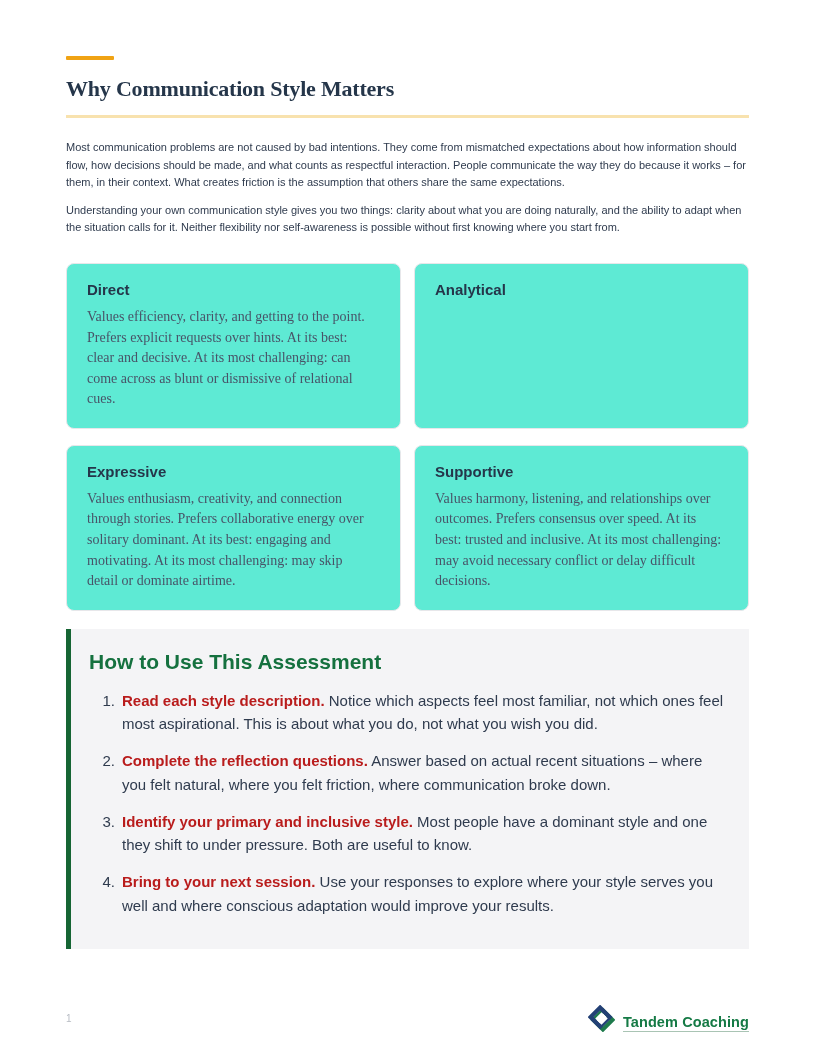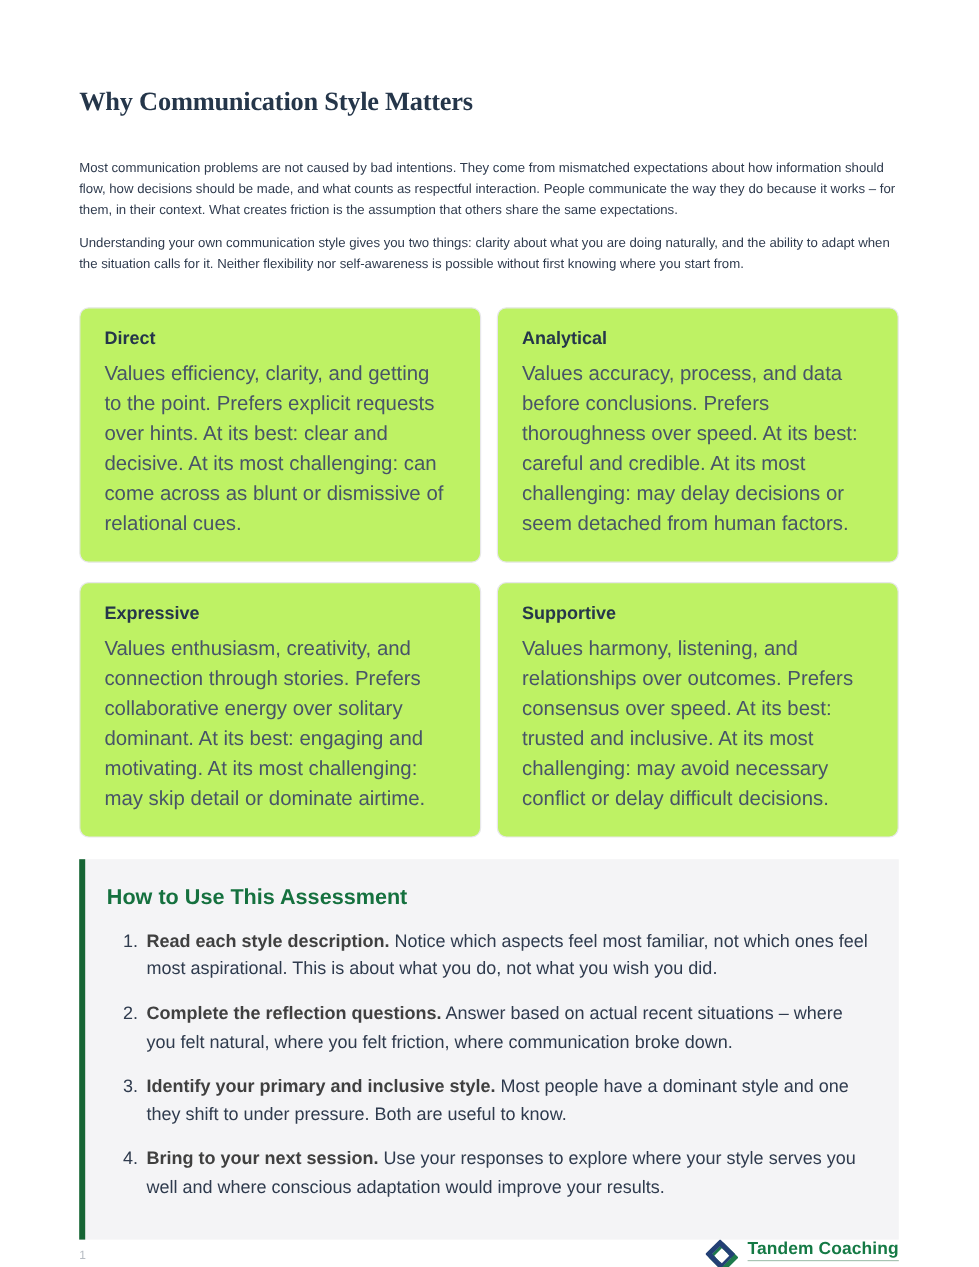--- a/index.html
+++ b/index.html
@@ -47,81 +47,82 @@
   .intro p + p { margin-top: 10px; }
 
   .style-grid {
     display: grid;
     grid-template-columns: 1fr 1fr;
     column-gap: 13px;
     row-gap: 16px;
     margin-top: 26px;
   }
   .style-card {
-    background: #bef264;
+    background: #5eead4;
     border: 1px solid #E7E7EA;
     border-radius: 8px;
     padding: 17px 24px 18px 20px;
   }
   .style-card h3 {
     font-size: 15px;
     font-weight: 700;
     color: #25364A;
     margin-bottom: 9px;
   }
   .style-card p {
-    font-size: 17px;
+    font-size: 14px;
     line-height: 1.47;
     color: #485468;
+    font-family: Liberation Serif, serif;
   }
 
   .assessment-box {
     margin-top: 18px;
     background: #F4F4F6;
     border-left: 5px solid #166534;
     padding: 21px 24px 32px 18px;
   }
   .assessment-box h2 {
-    font-size: 18px;
+    font-size: 21px;
     font-weight: 700;
     color: #15713F;
     margin-bottom: 15px;
   }
   .assessment-list { list-style: none; }
   .assessment-item {
     display: flex;
     margin-bottom: 14px;
     font-size: 15px;
     line-height: 1.55;
   }
   .assessment-item:last-child { margin-bottom: 0; }
   .item-number {
     flex: 0 0 auto;
     width: 26px;
     text-align: right;
     margin-right: 7px;
     color: #2F3B4E;
   }
   .item-body { flex: 1; color: #2F3B4E; }
-  .item-lead { font-weight: 700; color: #404040; }
+  .item-lead { font-weight: 700; color: #b91c1c; }
 
   .footer {
     margin-top: auto;
     padding-bottom: 24px;
     display: flex;
     align-items: center;
     justify-content: space-between;
   }
   .page-number {
     font-size: 10px;
     color: #B7BCC3;
   }
   .brand {
     display: flex;
-    align-items: flex-start;
+    align-items: flex-end;
     gap: 8px;
     text-decoration: none;
     cursor: pointer;
   }
   .brand-name {
     font-size: 14.5px;
     font-weight: 700;
     color: #157A45;
     border-bottom: 1.5px solid #A9C4B4;
     padding-bottom: 1px;
@@ -144,21 +145,20 @@
     <p>Understanding your own communication style gives you two things: clarity about what you are doing naturally, and the ability to adapt when the situation calls for it. Neither flexibility nor self-awareness is possible without first knowing where you start from.</p>
   </div>
 
   <div class="style-grid">
     <div class="style-card">
       <h3>Direct</h3>
       <p>Values efficiency, clarity, and getting to the point. Prefers explicit requests over hints. At its best: clear and decisive. At its most challenging: can come across as blunt or dismissive of relational cues.</p>
     </div>
     <div class="style-card">
       <h3>Analytical</h3>
-      <p>Values accuracy, process, and data before conclusions. Prefers thoroughness over speed. At its best: careful and credible. At its most challenging: may delay decisions or seem detached from human factors.</p>
     </div>
     <div class="style-card">
       <h3>Expressive</h3>
       <p>Values enthusiasm, creativity, and connection through stories. Prefers collaborative energy over solitary dominant. At its best: engaging and motivating. At its most challenging: may skip detail or dominate airtime.</p>
     </div>
     <div class="style-card">
       <h3>Supportive</h3>
       <p>Values harmony, listening, and relationships over outcomes. Prefers consensus over speed. At its best: trusted and inclusive. At its most challenging: may avoid necessary conflict or delay difficult decisions.</p>
     </div>
   </div>

